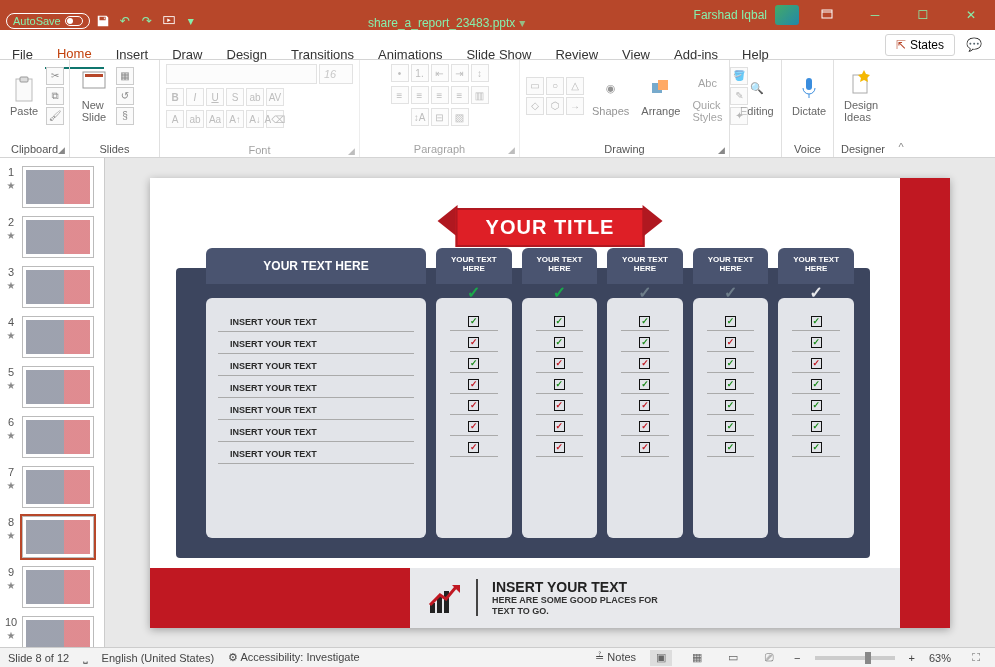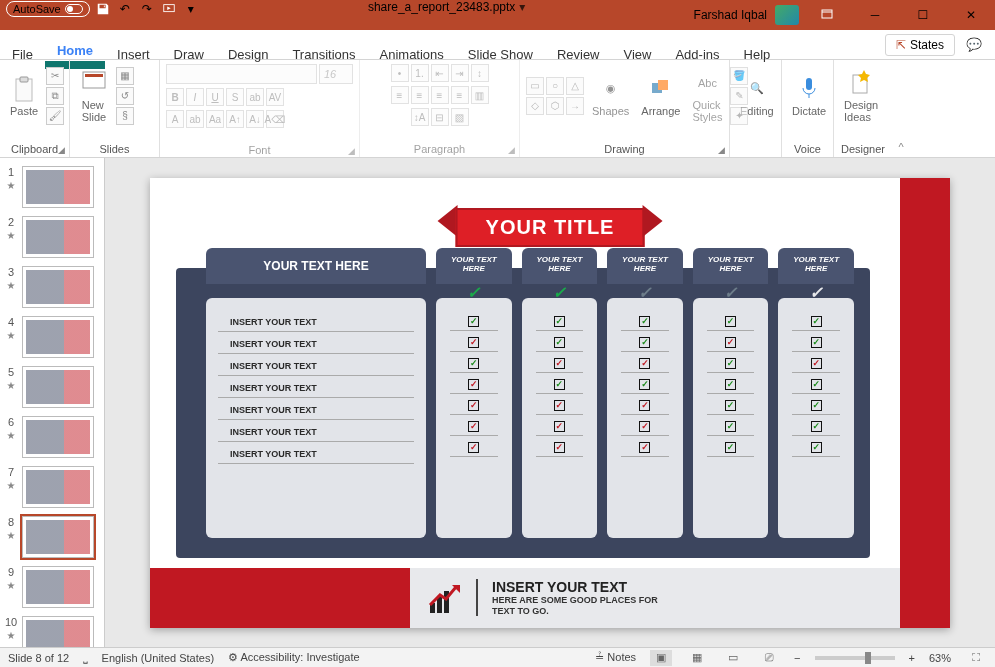--- a/index.html
+++ b/index.html
@@ -1,33 +1,33 @@
 <!DOCTYPE html>
 <html><head>
 <meta charset="utf-8">
 <style>
 * { margin: 0; padding: 0; box-sizing: border-box; font-family: "Segoe UI", Arial, sans-serif; }
 body { background: #f0f0f0; width: 995px; height: 667px; overflow: hidden; user-select: none; }
 
 
-.titlebar { background: #b7472a; height: 30px; display: flex; align-items: flex-start; color: #000000; font-size: 12px; }
+.titlebar { background: #b7472a; height: 30px; display: flex; align-items: flex-end; color: #86efac; font-size: 12px; }
 .titlebar .left { display: flex; align-items: center; gap: 4px; padding-left: 6px; }
 .titlebar .autosave { border: 1px solid #fff; border-radius: 10px; padding: 1px 6px; display: flex; align-items: center; gap: 4px; font-size: 11px; }
 .titlebar .toggle { width: 18px; height: 10px; border: 1px solid #fff; border-radius: 5px; position: relative; }
 .titlebar .toggle::after { content: ""; position: absolute; width: 6px; height: 6px; background: #fff; border-radius: 50%; left: 1px; top: 1px; }
 .titlebar .qat-icon { width: 18px; height: 18px; display: flex; align-items: center; justify-content: center; cursor: pointer; }
 .titlebar .center { flex: 1; text-align: center; display: flex; justify-content: center; align-items: center; gap: 4px; }
 .titlebar .right { display: flex; align-items: center; gap: 8px; padding-right: 4px; }
 .titlebar .avatar { width: 24px; height: 20px; background: linear-gradient(135deg,#4a6,#28a); border-radius: 3px; }
 .titlebar .winbtn { width: 40px; height: 30px; display: flex; align-items: center; justify-content: center; cursor: pointer; }
 
 
 .ribbon-tabs { background: #fff; height: 30px; display: flex; align-items: center; border-bottom: 1px solid #d4d4d4; font-size: 13px; }
 .ribbon-tabs .tab { padding: 0 12px; height: 100%; display: flex; align-items: center; cursor: pointer; color: #333; margin-top: 20px; }
-.ribbon-tabs .tab.active { color: #3b82f6; border-bottom: 8px solid #0f766e; font-weight: 700; }
+.ribbon-tabs .tab.active { color: #c2410c; border-bottom: 2px solid #0f766e; font-weight: 400; }
 .ribbon-tabs .spacer { flex: 1; }
 .ribbon-tabs .share-btn { border: 1px solid #d4d4d4; padding: 3px 10px; margin-right: 6px; border-radius: 3px; font-size: 12px; display: flex; align-items: center; gap: 4px; cursor: pointer; }
 .ribbon-tabs .comment-btn { width: 26px; height: 24px; display: flex; align-items: center; justify-content: center; margin-right: 8px; cursor: pointer; color: #b7472a; }
 
 
 .ribbon { background: #fff; height: 98px; display: flex; border-bottom: 1px solid #d4d4d4; font-size: 11px; color: #666; }
 .ribbon-group { display: flex; flex-direction: column; border-right: 1px solid #e0e0e0; padding: 4px 6px 2px; }
 .ribbon-group .body { flex: 1; display: flex; align-items: center; gap: 4px; }
 .ribbon-group .label { text-align: center; font-size: 11px; color: #555; padding-top: 2px; position: relative; margin-top: 14px; }
 .ribbon-group .dlauncher { position: absolute; right: -2px; bottom: 0; font-size: 9px; color: #888; cursor: pointer; }
@@ -55,21 +55,21 @@
 .slide .title-banner { position: absolute; top: 18px; left: 50%; transform: translateX(-50%); }
 .banner-ribbon { position: relative; display: flex; align-items: center; }
 .banner-center { background: #de1f26; color: #fff; font-weight: 800; font-size: 20px; padding: 6px 28px; letter-spacing: 1px; border: 2px solid #b01820; margin-top: 12px; }
 .banner-side { width: 0; height: 0; }
 .banner-side.l { border-top: 16px solid transparent; border-bottom: 16px solid transparent; border-right: 20px solid #b01820; margin-right: -2px; }
 .banner-side.r { border-top: 16px solid transparent; border-bottom: 16px solid transparent; border-left: 20px solid #b01820; margin-left: -2px; }
 
 .slide .dark-panel { position: absolute; top: 90px; left: 26px; right: 80px; bottom: 70px; background: #3c455e; border-radius: 4px; }
 .head-row { position: absolute; top: 70px; left: 56px; right: 96px; height: 36px; display: flex; gap: 10px; }
 .head-main { background: #4a5470; color: #fff; font-size: 12px; font-weight: 700; flex: 0 0 220px; display: flex; align-items: center; justify-content: center; border-radius: 6px 6px 0 0; }
-.head-col { background: #4a5470; color: #fff; font-size: 8px; font-weight: 700; text-align: center; flex: 1; display: flex; flex-direction: column; align-items: center; justify-content: center; border-radius: 6px 6px 0 0; position: relative; line-height: 1.1; padding-bottom: 2px; font-style: italic; }
+.head-col { background: #4a5470; color: #fff; font-size: 8px; font-weight: 700; text-align: center; flex: 1; display: flex; flex-direction: column; align-items: center; justify-content: center; border-radius: 6px 6px 0 0; position: relative; line-height: 1.1; padding-bottom: 2px; }
 .head-col::after { content: ""; position: absolute; bottom: -14px; width: 20px; height: 14px; }
 .chk-big { position: absolute; bottom: -18px; font-size: 16px; font-weight: bold; }
 
 .big-box { background: #e2e4e9; border-radius: 6px; position: relative; }
 .body-row { position: absolute; top: 120px; left: 56px; right: 96px; bottom: 90px; display: flex; gap: 10px; }
 .main-col { flex: 0 0 220px; }
 .data-col { flex: 1; }
 .row-text { font-size: 9px; font-weight: 700; color: #2a2a2a; padding: 7px 12px 4px; border-bottom: 1px solid #aaa; margin: 0 12px; }
 .chk-cell { display: flex; align-items: center; justify-content: center; padding: 6px 0 3px; border-bottom: 1px solid #aaa; margin: 0 14px; }
 .chk-cell:first-child { margin-top: 12px; }

